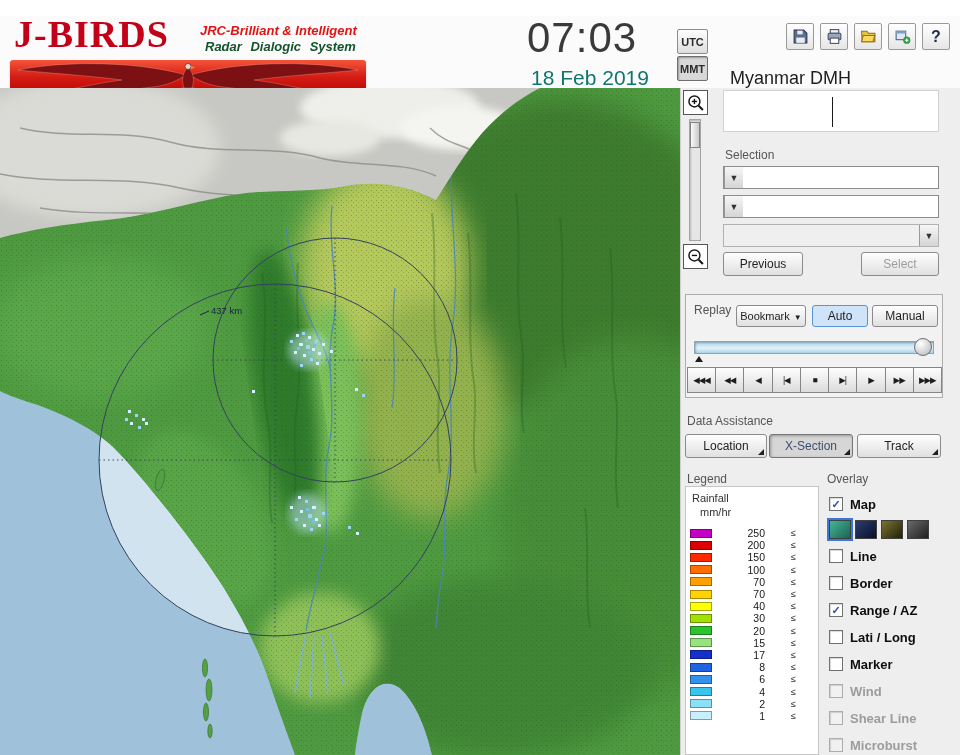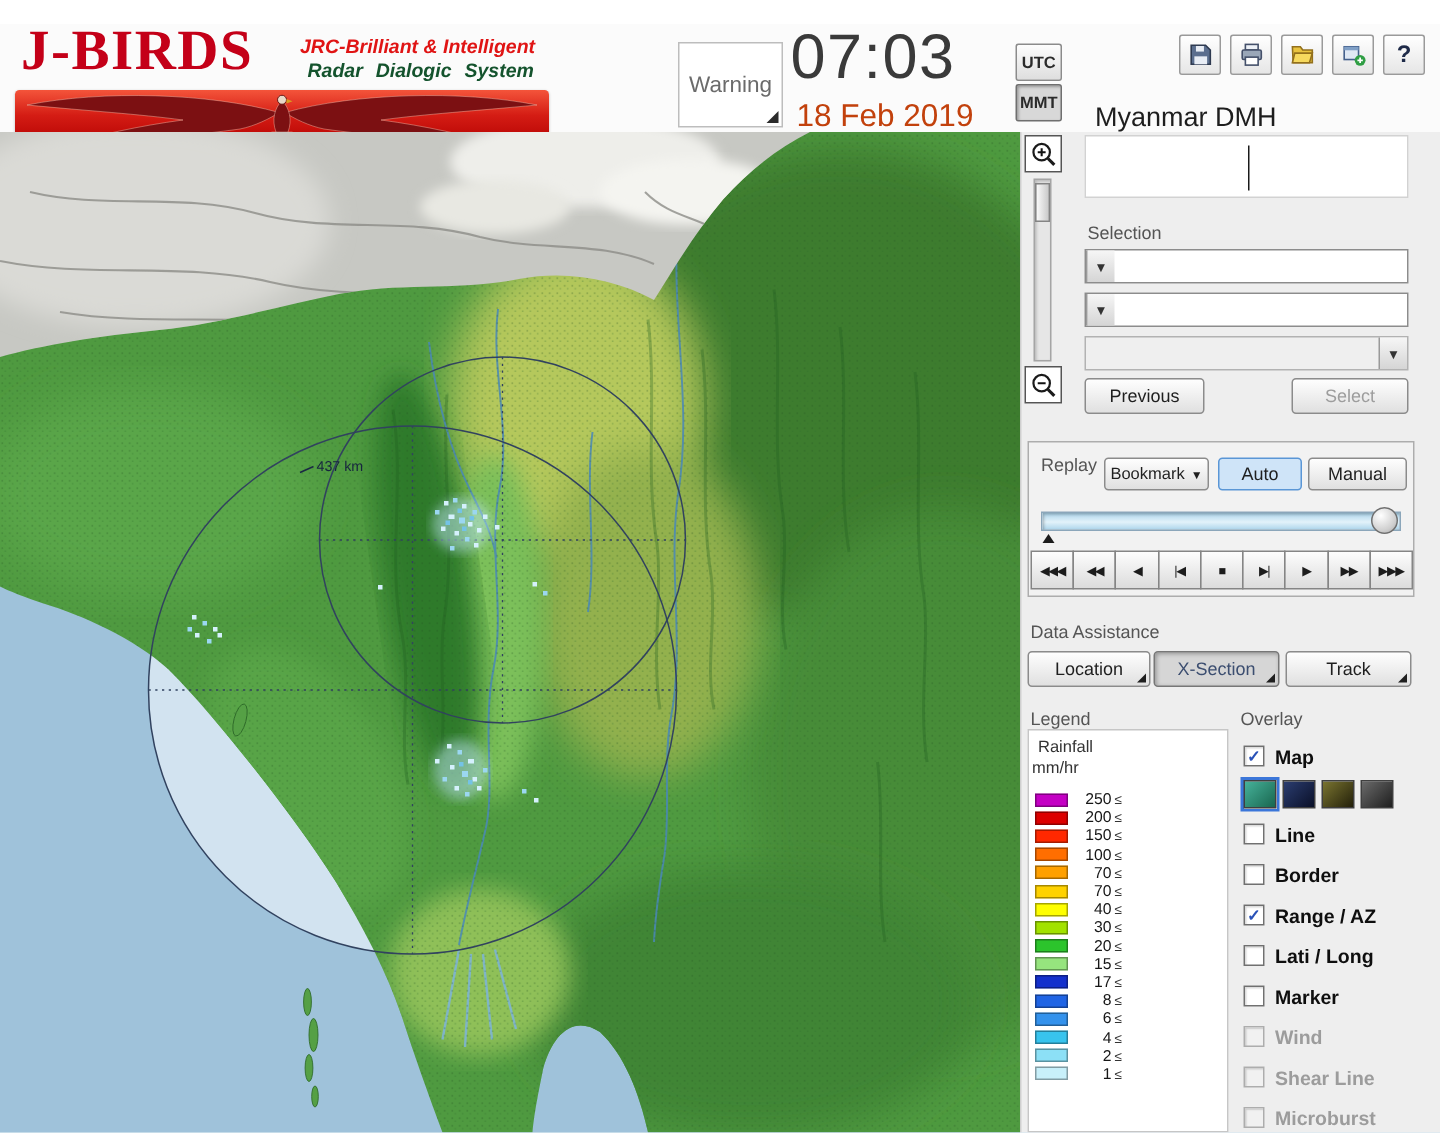--- a/index.html
+++ b/index.html
@@ -12,21 +12,21 @@
   .logo-title { position:absolute; left:14px; top:-4px; font-family:"Liberation Serif",serif; font-weight:bold; font-size:38px; color:#c40018; letter-spacing:1px; }
   .logo-sub1 { position:absolute; left:200px; top:7px; font-size:13px; font-weight:bold; font-style:italic; color:#e01414; }
   .logo-sub2 { position:absolute; left:205px; top:23px; font-size:13px; font-weight:bold; font-style:italic; color:#14532d; word-spacing:5px; }
   .banner { position:absolute; left:10px; top:44px; width:356px; height:38px; border-radius:3px;
             background:linear-gradient(180deg,#f4543a,#d41c14 45%,#b20000); box-shadow:0 1px 2px rgba(0,0,0,.25); }
   .banner svg { display:block; width:100%; height:100%; }
   .warning-btn { position:absolute; left:452px; top:12px; width:70px; height:57px; background:#fff; border:1px solid #bdbdbd;
                  color:#6b6b6b; font-size:15px; display:flex; align-items:center; justify-content:center; }
   .warning-btn::after { content:""; position:absolute; right:2px; bottom:2px; border-left:8px solid transparent; border-bottom:8px solid #2b2b2b; }
   .clock-time { position:absolute; left:527px; top:-2px; font-size:42px; color:#3a3a3a; letter-spacing:1px; }
-  .clock-date { position:absolute; left:531px; top:50px; font-size:21px; color:#c2410c; }
+  .clock-date { position:absolute; left:531px; top:50px; font-size:21px; color:#0f766e; }
   .tz-btn { position:absolute; left:677px; width:31px; height:25px; font-size:11px; font-weight:bold; color:#2b2b2b;
             background:linear-gradient(180deg,#fdfdfd,#dedede); border:1px solid #8b8b8b; border-radius:2px; display:flex; align-items:center; justify-content:center; }
   .tz-btn.pressed { background:#d8d8d8; box-shadow:inset 1px 1px 2px rgba(0,0,0,.3); border-color:#6f6f6f; }
   .icon-btn { position:absolute; top:7px; width:28px; height:27px; background:linear-gradient(180deg,#ffffff,#e6e6e6);
               border:1px solid #9a9a9a; border-radius:2px; display:flex; align-items:center; justify-content:center; padding:0; }
   .icon-btn svg { width:17px; height:17px; }
   .help-glyph { font-size:16px; font-weight:bold; color:#1e2a48; }
   .station-label { position:absolute; left:730px; top:52px; font-size:18px; color:#1e1e1e; }
   .station-rule { position:absolute; left:722px; top:82px; width:218px; height:1px; background:#8a8a8a; }
 
@@ -73,21 +73,21 @@
                   background:radial-gradient(circle at 35% 30%,#ffffff,#cfcfcf 65%,#a6a6a6); border:1px solid #6f6f6f; }
   .slider-marker { position:absolute; left:9px; top:61px; width:0; height:0;
                    border-left:4px solid transparent; border-right:4px solid transparent; border-bottom:6px solid #1c1c1c; }
   .playback { position:absolute; left:2px; top:72px; width:254px; height:26px; display:flex; }
   .pbtn { flex:1; background:linear-gradient(180deg,#fdfdfd,#dcdcdc); border:1px solid #858585; margin-left:-1px;
           font-size:8.5px; letter-spacing:-1px; color:#1c1c1c; padding:0; font-family:inherit; }
 
   .legend-box { position:absolute; left:4px; top:398px; width:134px; height:269px; background:#ffffff; border:1px solid #c6c6c6; }
   .lg-unit { font-size:11px; color:#333; }
   .lg-rows { position:absolute; left:4px; top:40px; }
-  .lg-row { display:flex; align-items:center; height:12.2px; }
+  .lg-row { display:flex; align-items:center; height:12.2px;gap:24px; }
   .lg-bar { width:22px; height:9px; border:1px solid rgba(0,0,0,.35); }
   .lg-val { width:27px; text-align:right; font-size:10.5px; color:#161616; margin-left:2px; }
   .lg-lte { font-size:9px; color:#333; margin-left:2px; }
 
   .overlay-box { position:absolute; left:142px; top:398px; width:136px; height:269px; }
   .ov-list { position:absolute; left:6px; top:10px; width:126px; }
   .ov-row { display:flex; align-items:center; height:16px; margin-bottom:11px; }
   .cb { width:14px; height:14px; min-width:14px; background:#fff; border:1px solid #707070;
         display:inline-flex; align-items:center; justify-content:center; font-size:11px; font-weight:bold; color:#2a52b8;
         box-shadow:inset 1px 1px 1px rgba(0,0,0,.15); }
@@ -113,23 +113,20 @@
           <path d="M176,15 C130,2 58,0 8,10 C50,14 82,16 112,20 C82,24 56,30 30,37 C82,33 122,30 150,26 C160,24 170,19 176,15 Z"></path>
           <path d="M180,15 C226,2 298,0 348,10 C306,14 274,16 244,20 C274,24 300,30 326,37 C274,33 234,30 206,26 C196,24 186,19 180,15 Z"></path>
           <path d="M178,7 C173,12 171,20 174,28 C176,33 178,37 178,37 C178,37 180,33 182,28 C185,20 183,12 178,7 Z"></path>
           <path d="M171,28 L178,38 L185,28 Z"></path>
         </g>
         <circle cx="178" cy="6.5" r="3" fill="#e9d9c8" stroke="#5c0a0a" stroke-width="0.6"></circle>
         <path d="M181,6 L185,7.5 L181,9 Z" fill="#d8a020"></path>
       </svg>
     </div>
 
-    <div class="warning-btn">
-      <span>Warning</span>
-    </div>
 
     <div class="clock-time">07:03</div>
     <div class="clock-date">18 Feb 2019</div>
 
     <button class="tz-btn" style="top:13px;">UTC</button>
     <button class="tz-btn pressed" style="top:40px;">MMT</button>
 
     <button class="icon-btn" style="left:786px;">
       <svg viewBox="0 0 16 16">
         <path d="M2 2h9l3 3v9H2z" fill="#5b6e8e" stroke="#2e3a50"></path>
@@ -402,21 +399,21 @@
     </button>
     <button class="btn corner" style="left:176px; top:346px; width:84px; height:24px;">
       <span>Track</span>
     </button>
 
     <div class="abs panel-label" style="left:6px; top:384px;">Legend</div>
     <div class="abs panel-label" style="left:146px; top:384px;">Overlay</div>
 
     <div class="legend-box">
       <div class="abs lg-unit" style="left:6px; top:5px;">Rainfall</div>
-      <div class="abs lg-unit" style="left:2px; top:19px;">mm/hr</div>
+      <div class="abs lg-unit" style="left:14px; top:19px;">mm/hr</div>
       <div class="lg-rows">
           <div class="lg-row">
             <span class="lg-bar" style="background: rgb(196, 0, 196);"></span>
             <span class="lg-val">250</span>
             <span class="lg-lte">≤</span>
           </div>
           <div class="lg-row">
             <span class="lg-bar" style="background: rgb(220, 0, 0);"></span>
             <span class="lg-val">200</span>
             <span class="lg-lte">≤</span>

